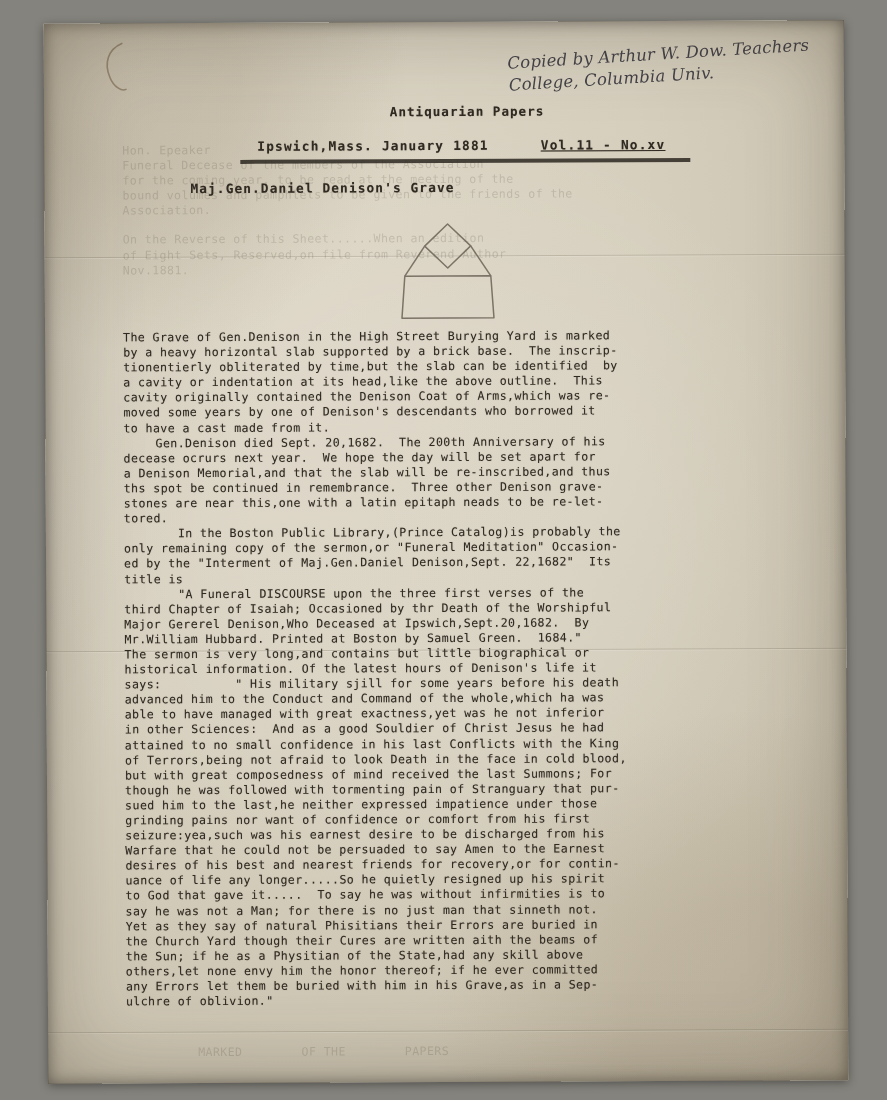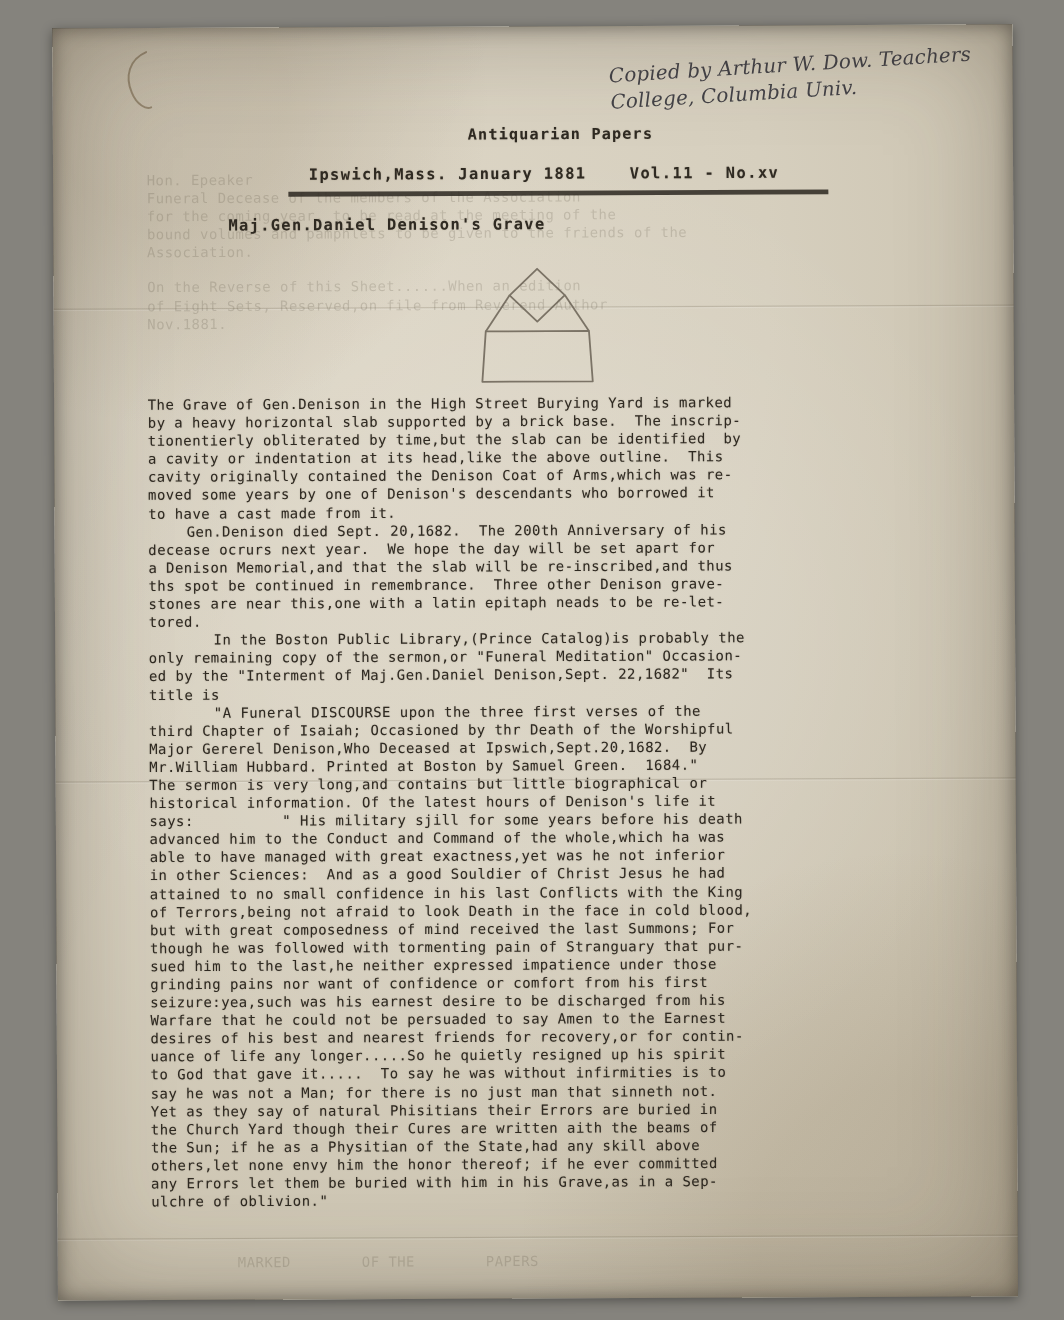--- a/index.html
+++ b/index.html
@@ -83,21 +83,21 @@
   #masthead-line {
     position: absolute;
     left: 213px;
     top: 116px;
     width: 430px;
     text-align: left;
     font-size: 12.8px;
     font-weight: bold;
     letter-spacing: 1.2px;
   }
-  #masthead-line .vol { margin-left: 36px; }
+  #masthead-line .vol { margin-left: 52px; text-decoration: underline; }
   #rule {
     position: absolute;
     left: 196px;
     top: 137px;
     width: 450px;
     height: 4px;
     background: #2b2720;
     opacity: 0.85;
   }
   #article-title {

